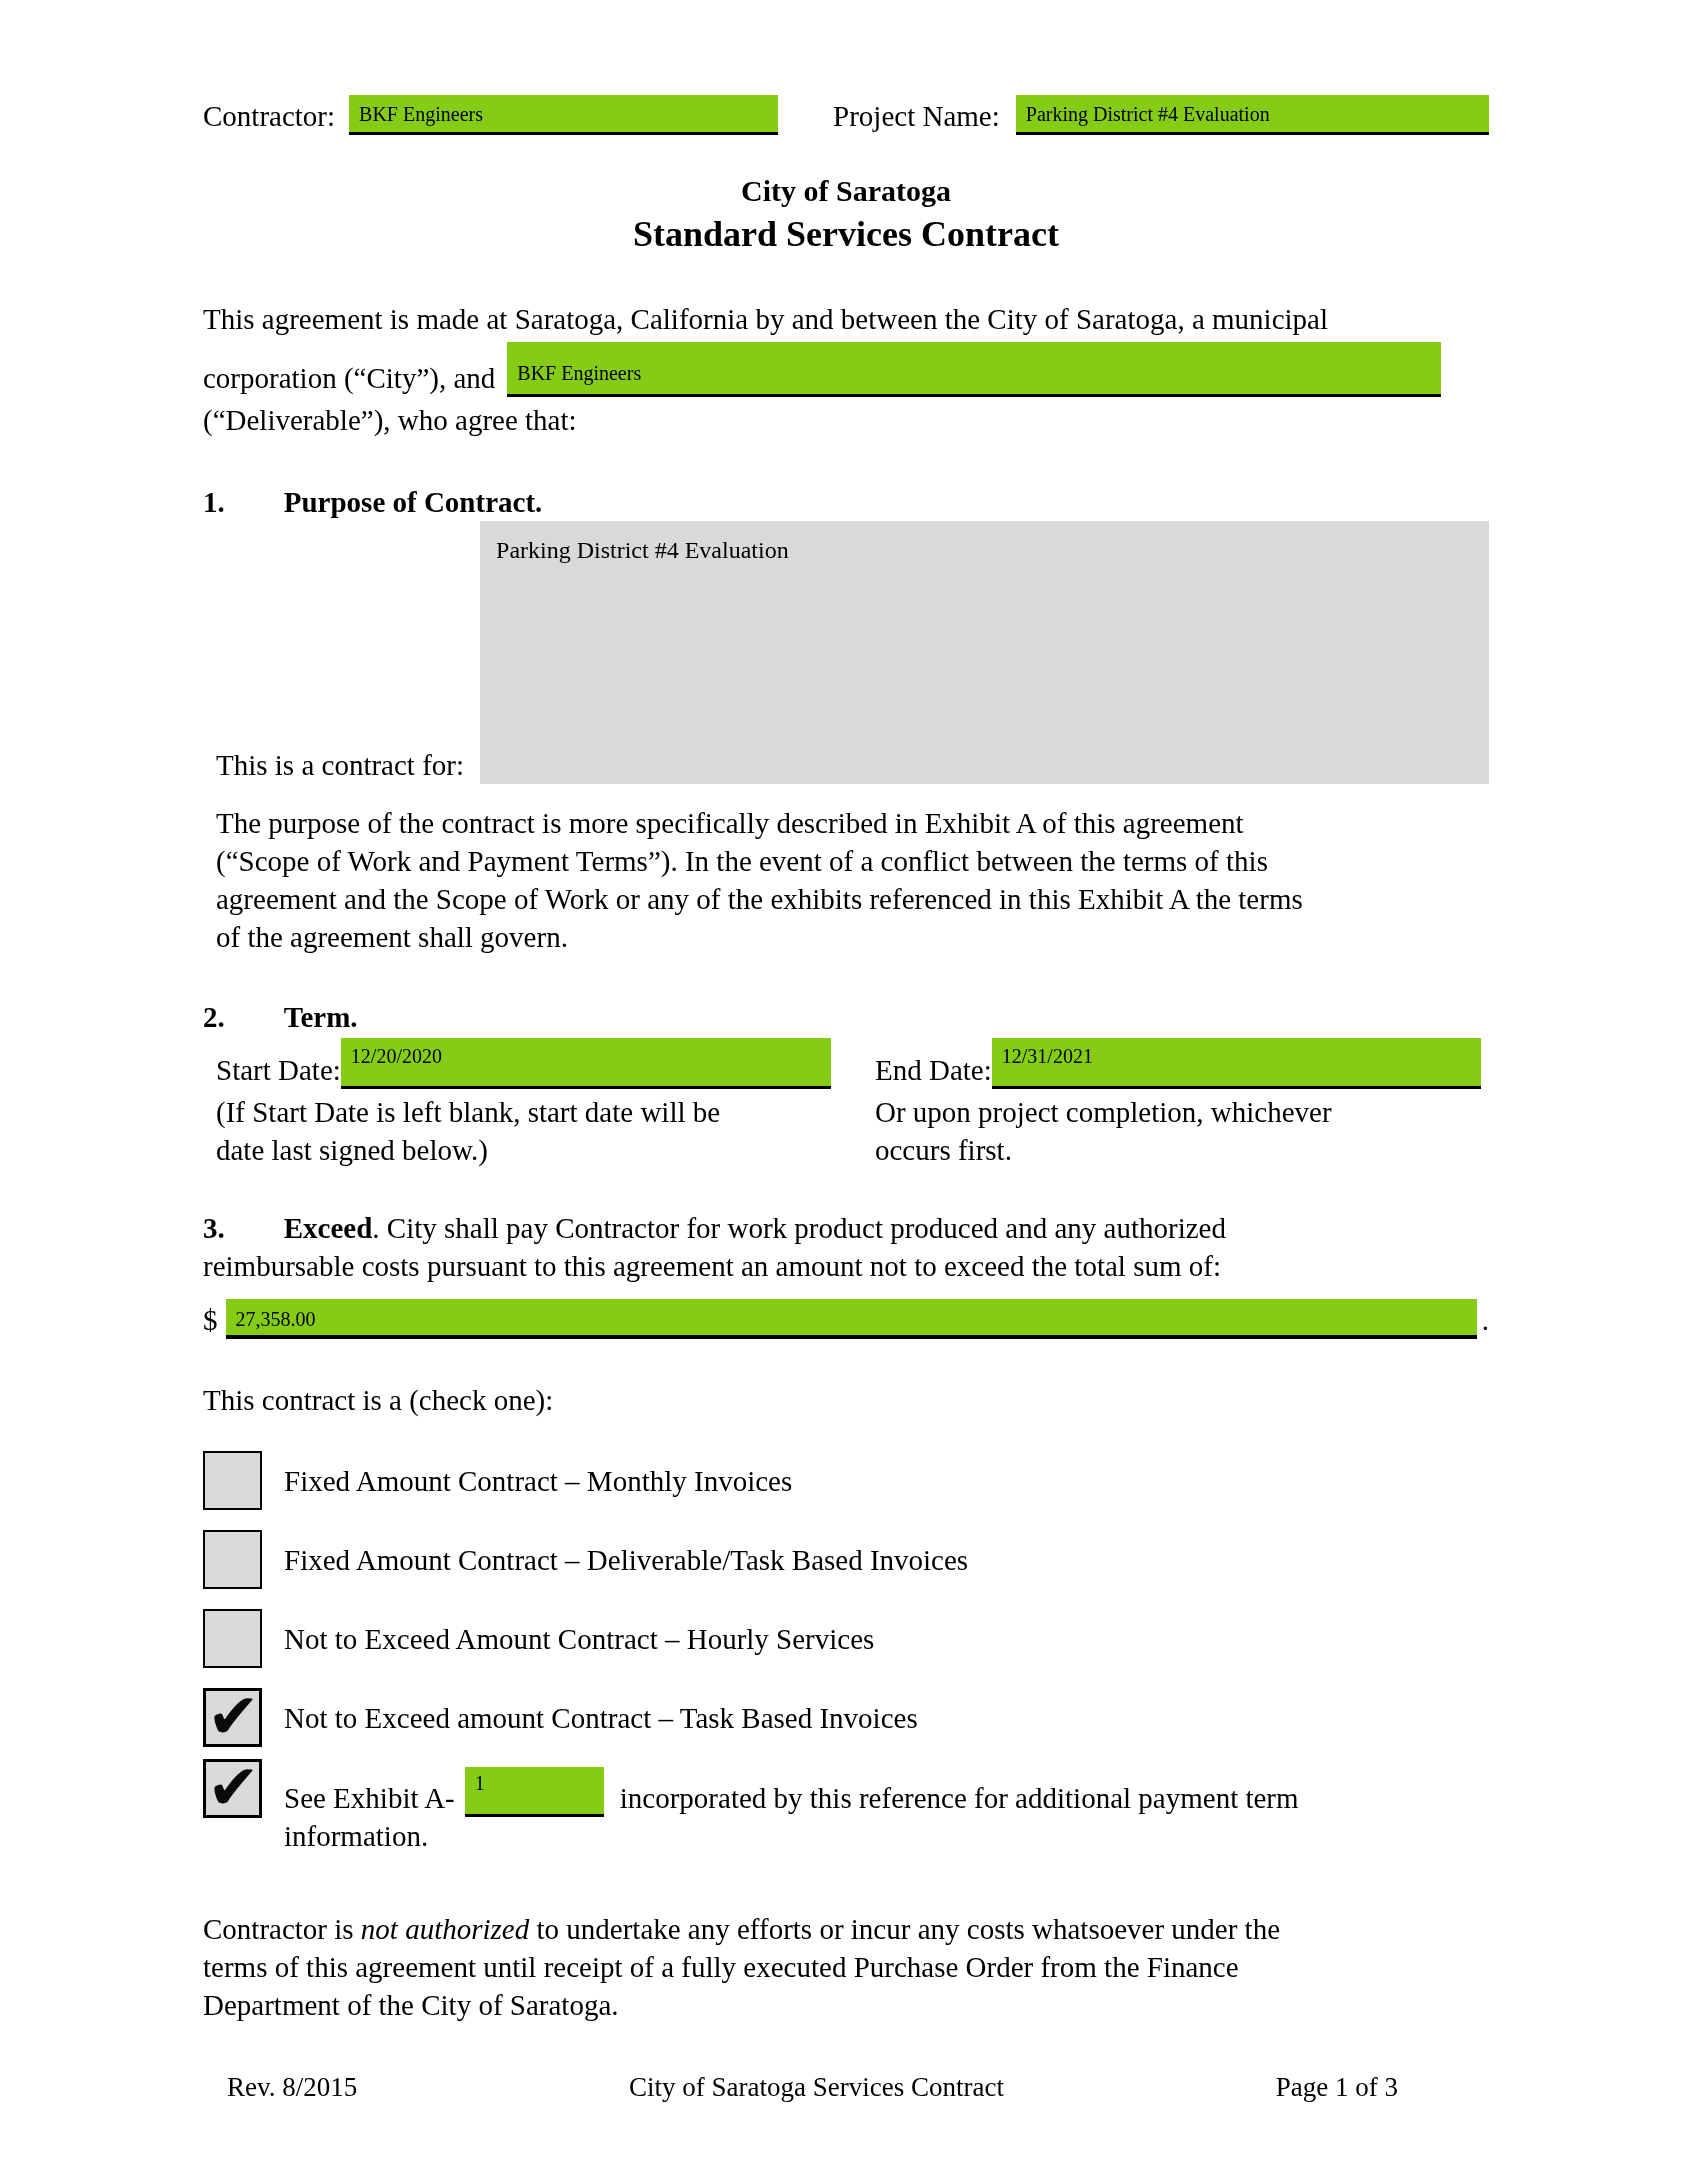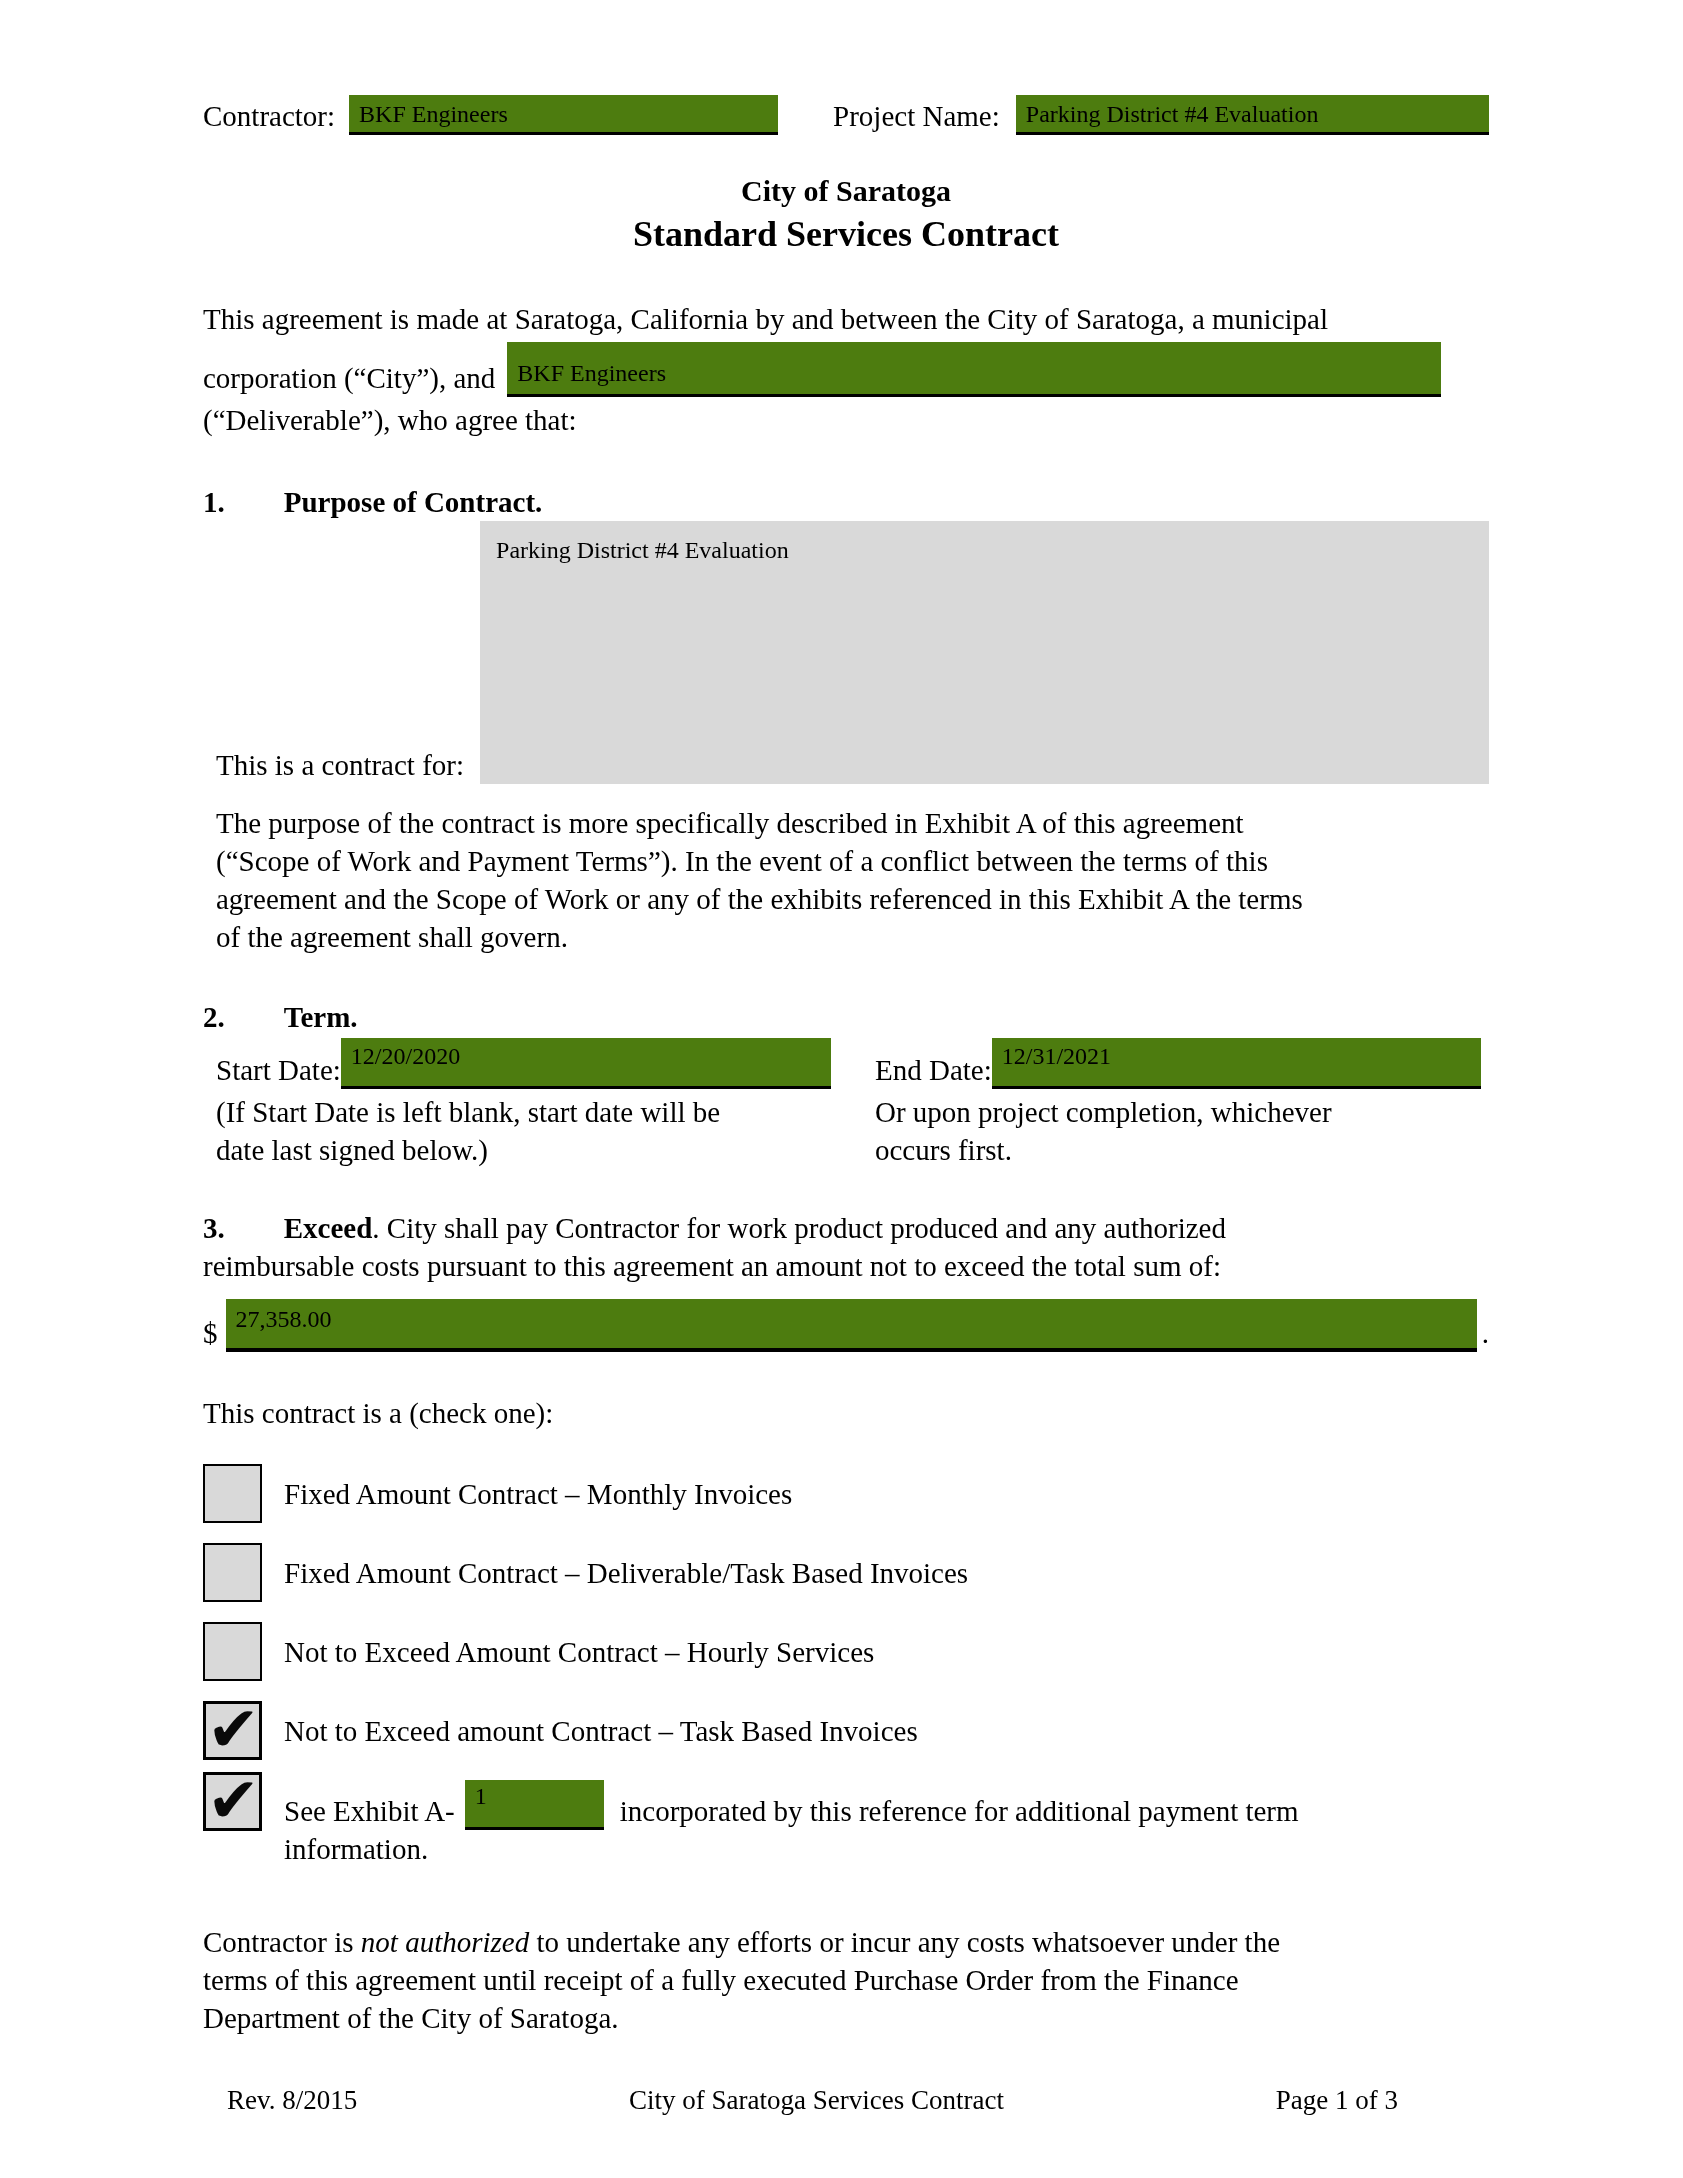--- a/index.html
+++ b/index.html
@@ -12,23 +12,23 @@
     font-family:"Liberation Serif", serif;
     font-size:29px;
     line-height:38px;
     padding:95px 194px 0 203px;
     overflow:hidden;
   }
   .nowrap { white-space:nowrap; }
 
   
   .field {
-    background:#4d7c0f;
+    background:#84cc16;
     border-bottom:3px solid #000;
-    font-size:24px;
+    font-size:20px;
     line-height:28px;
   }
 
   
   .hdr-row { display:flex; align-items:flex-end; }
   .hdr-label { white-space:nowrap; }
   .hdr-field { height:40px; display:flex; align-items:flex-end; padding:0 10px 4px; }
   .hdr-field-contractor { width:429px; margin-left:14px; }
   .hdr-label-project { margin-left:55px; }
   .hdr-field-project { flex:1; margin-left:16px; }
@@ -61,21 +61,21 @@
   .date-row { display:flex; align-items:flex-end; }
   .date-label { white-space:nowrap; }
   .date-field { flex:1; height:51px; padding:4px 10px 0; }
   .note { margin-top:4px; }
   .note-right { width:535px; }
 
   
   .pay-para { margin-top:40px; }
   .pay-para .tab { display:inline-block; width:59px; }
   .amount-row { display:flex; align-items:flex-end; margin-top:14px; }
-  .amount-field { flex:1; margin-left:8px; height:53px; padding:6px 10px 0; border-bottom:4px solid #000; }
+  .amount-field { flex:1; margin-left:8px; height:40px; padding:6px 10px 0; border-bottom:4px solid #000; }
   .amount-period { margin-left:5px; }
 
   
   .check-lead { margin-top:42px; }
   .opt { display:flex; align-items:center; margin-top:20px; }
   .opt-first { margin-top:32px; }
   .opt-top { align-items:flex-start; }
   .cb {
     flex:none; position:relative;
     width:59px; height:59px;

